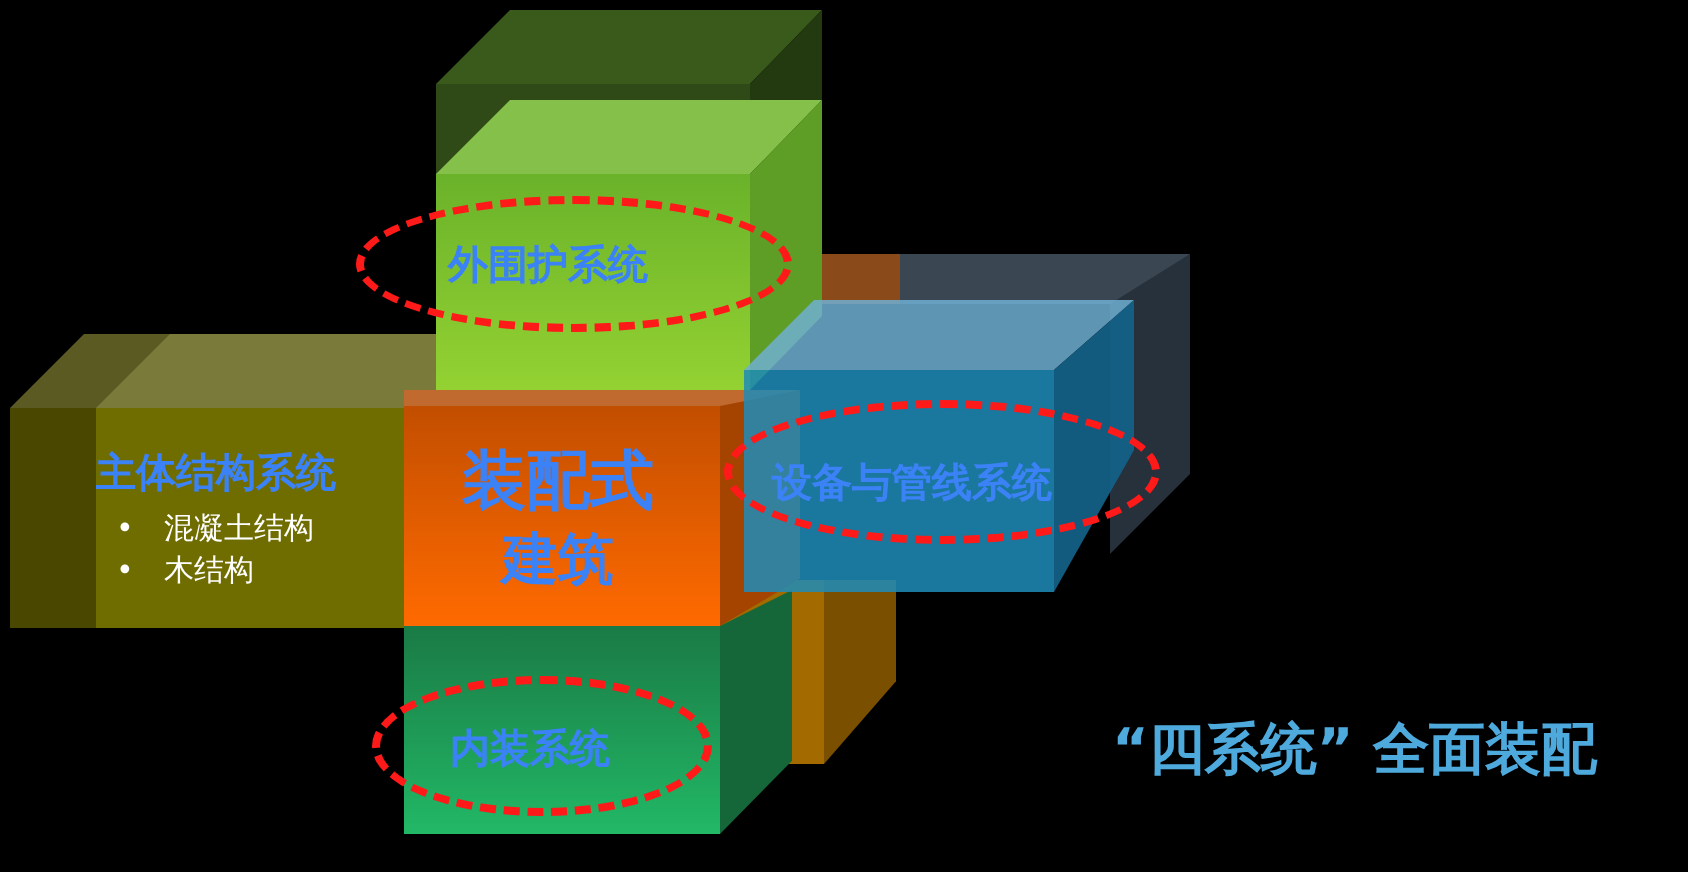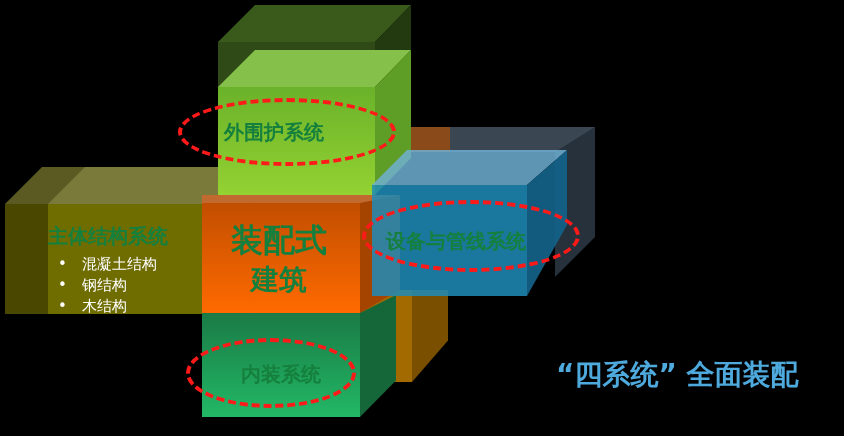--- a/index.html
+++ b/index.html
@@ -1,19 +1,19 @@
 <!DOCTYPE html>
 <html><head>
 <meta charset="utf-8">
 <style>
   html,body{margin:0;padding:0;background:#000;}
   body{width:844px;height:436px;position:relative;overflow:hidden;font-family:"DejaVu Sans","Liberation Sans",sans-serif;}
   .abs{position:absolute;}
   .face{position:absolute;}
-  .txt{position:absolute;color:#15803d;font-weight:bold;white-space:nowrap;}
+  .txt{position:absolute;color:#3b82f6;font-weight:bold;white-space:nowrap;}
   .ellipse{position:absolute;border:4px dashed #ff1a1a;border-radius:50%;box-sizing:border-box;}
 </style>
 </head>
 <body>
 
 <div class="face" style="left:218px;top:42px;width:157px;height:90px;background:#2f4a17;"></div>
 <div class="face" style="left:218px;top:5px;width:193px;height:37px;background:#3a5a1c;clip-path:polygon(0 100%,37px 0,100% 0,calc(100% - 36px) 100%);"></div>
 <div class="face" style="left:375px;top:5px;width:36px;height:127px;background:#233a10;clip-path:polygon(0 37px,100% 0,100% 90px,0 100%);"></div>
 
 <div class="face" style="left:400px;top:127px;width:195px;height:25px;background:#3a4652;clip-path:polygon(0 100%,25px 0,100% 0,calc(100% - 25px) 100%);"></div>
@@ -43,26 +43,25 @@
 <div class="face" style="left:372px;top:150px;width:195px;height:35px;background:rgba(110,175,210,0.85);clip-path:polygon(0 100%,35px 0,100% 0,calc(100% - 40px) 100%);"></div>
 <div class="face" style="left:372px;top:185px;width:155px;height:111px;background:rgba(30,140,185,0.85);"></div>
 <div class="face" style="left:527px;top:150px;width:40px;height:146px;background:rgba(20,100,140,0.9);clip-path:polygon(0 35px,100% 0,100% 75px,0 100%);"></div>
 
 <div class="txt" style="left:224px;top:119px;font-size:20px;">外围护系统</div>
 <div class="ellipse" style="left:178px;top:98px;width:218px;height:68px;"></div>
 
 <div class="txt" style="left:48px;top:223px;font-size:20px;">主体结构系统</div>
 <div class="abs" style="left:58px;top:254px;color:#fff;font-size:15px;line-height:21px;">
   <div><span style="display:inline-block;width:24px;">•</span><span>混凝土结构</span></div>
-  <div><span style="display:inline-block;width:24px;">•</span><span>钢结构</span></div>
   <div><span style="display:inline-block;width:24px;">•</span><span>木结构</span></div>
 </div>
 
 <div class="txt" style="left:231px;top:219px;font-size:32px;">装配式</div>
 <div class="txt" style="left:251px;top:261px;font-size:28px;">建筑</div>
 
 <div class="txt" style="left:386px;top:228px;font-size:20px;">设备与管线系统</div>
 <div class="ellipse" style="left:362px;top:200px;width:218px;height:72px;"></div>
 
-<div class="txt" style="left:225px;top:361px;font-size:20px;margin-left:16px;">内装系统</div>
+<div class="txt" style="left:225px;top:361px;font-size:20px;">内装系统</div>
 <div class="ellipse" style="left:186px;top:338px;width:170px;height:70px;"></div>
 
 <div class="txt" style="left:556px;top:356px;font-size:28px;color:#4ea9dc;text-align:center;">“四系统” 全面装配</div>
 
 </body></html>

